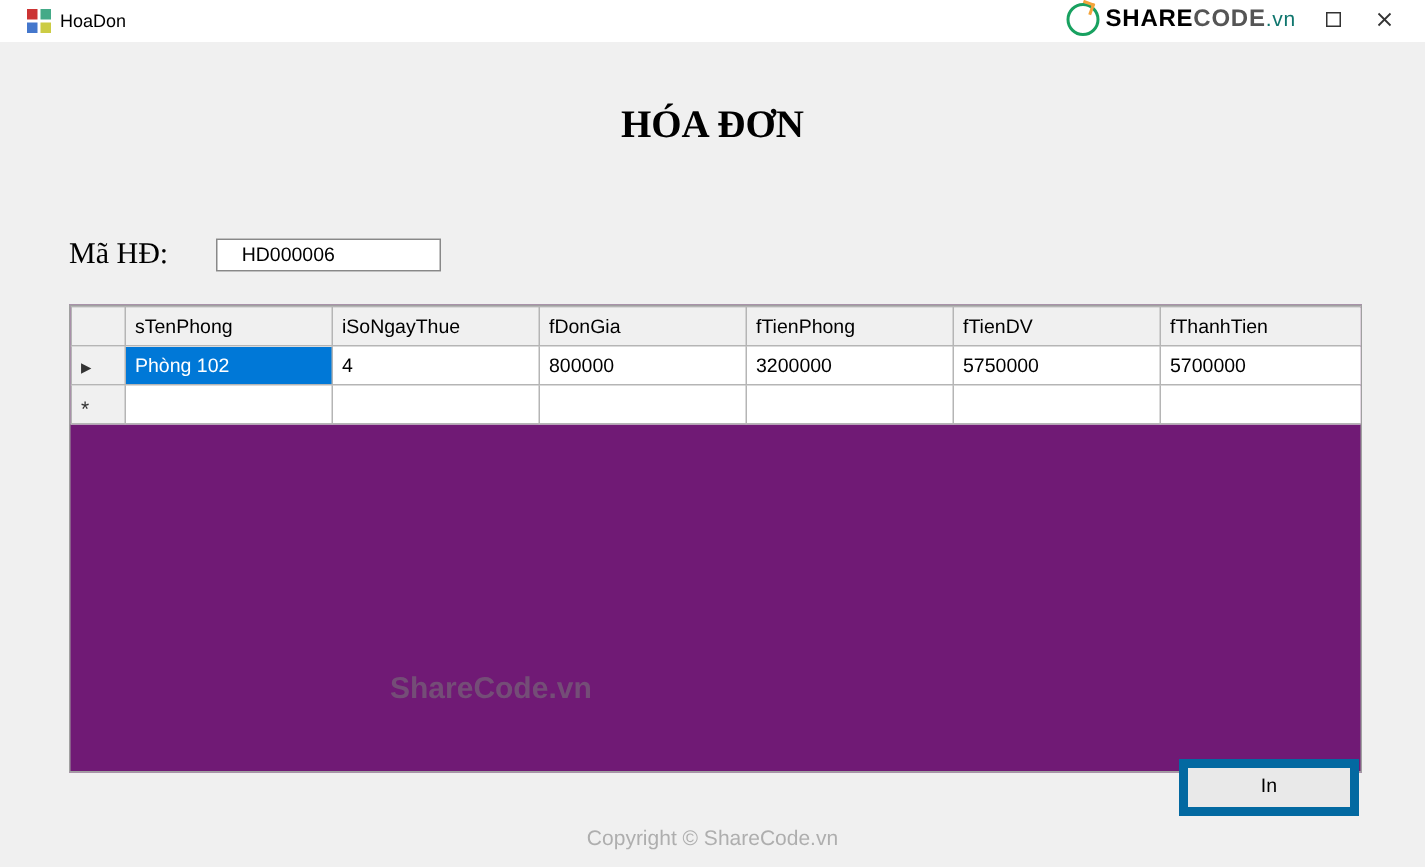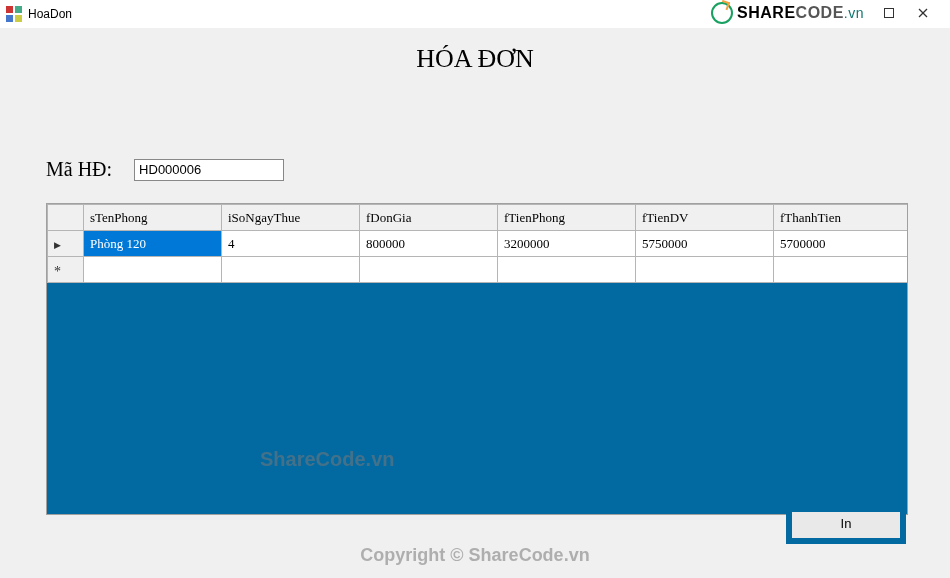--- a/index.html
+++ b/index.html
@@ -12,21 +12,21 @@
     background: #fff;
     overflow: hidden;
     position: relative;
   }
   
   .titlebar {
     height: 28px;
     border-bottom: 1px solid #e5e5e5;
     display: flex;
     align-items: center;
-    padding-left: 6px;
+    padding-left: 18px;
     position: relative;
   }
   .win-icon {
     width: 16px;
     height: 16px;
     display: inline-block;
     margin-right: 6px;
     position: relative;
   }
   .win-icon .sq { position:absolute; width:7px; height:7px;}
@@ -85,60 +85,59 @@
     padding:0;
   }
   .form-body{
     position:relative;
     width:100%;
     height:100%;
   }
 
   .page-title {
     font-family: "Times New Roman", serif;
-    font-weight:normal;
+    font-weight:bold;
     font-size:26px;
     text-align:center;
-    padding-top:16px;
+    padding-top:40px;
   }
 
   .field-row {
     position:absolute;
     left:46px;
     top:130px;
     display:flex;
     align-items:center;
-    gap:22px;
+    gap:32px;
   }
   .field-label {
     font-family:"Times New Roman", serif;
     font-size:20px;
   }
   .field-input {
     width:150px;
     height:22px;
     border:1px solid #888;
     background:#fff;
     font-size:13px;
-    padding:2px 4px;
+    padding:2px 16px;
     box-sizing:border-box;
   }
 
   
   .grid-wrap{
     position:absolute;
     left:46px;
     top:175px;
     width:862px;
     height:312px;
     border:1px solid #a0a0a0;
-    background:#0369a1;
+    background:#701a75;
     box-sizing:border-box;
     overflow:hidden;
-    font-family:Liberation Serif, serif;
   }
   table.grid {
     border-collapse:collapse;
     width:100%;
     background:#fff;
     table-layout:fixed;
   }
   table.grid th, table.grid td {
     border:1px solid #b5b5b5;
     height:25px;
@@ -185,22 +184,22 @@
     font-size:20px;
     font-weight:600;
     color:rgba(120,120,120,0.55);
     pointer-events:none;
   }
   .watermark-bottom {
     position:absolute;
     left:0; right:0;
     bottom:12px;
     text-align:center;
-    font-size:18px;
-    font-weight:700;
+    font-size:14px;
+    font-weight:400;
     color:rgba(120,120,120,0.55);
     pointer-events:none;
   }
 
   .print-btn {
     position:absolute;
     right:44px;
     bottom:34px;
     width:108px;
     height:26px;
@@ -274,21 +273,21 @@
             <th>iSoNgayThue</th>
             <th>fDonGia</th>
             <th>fTienPhong</th>
             <th>fTienDV</th>
             <th>fThanhTien</th>
           </tr>
         </thead>
         <tbody>
           <tr>
             <td class="rowheader current"></td>
-            <td class="cell-selected">Phòng 120</td>
+            <td class="cell-selected">Phòng 102</td>
             <td>4</td>
             <td>800000</td>
             <td>3200000</td>
             <td>5750000</td>
             <td>5700000</td>
           </tr>
           <tr>
             <td class="rowheader newrow"></td>
             <td></td>
             <td></td>

